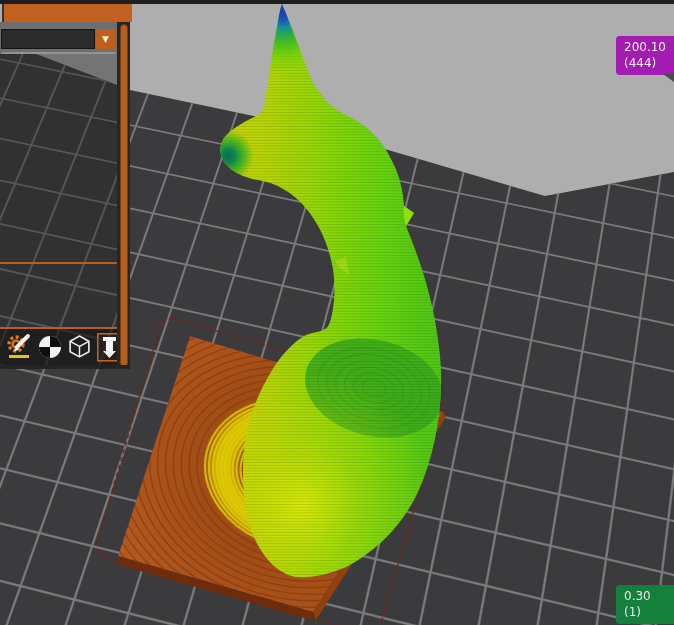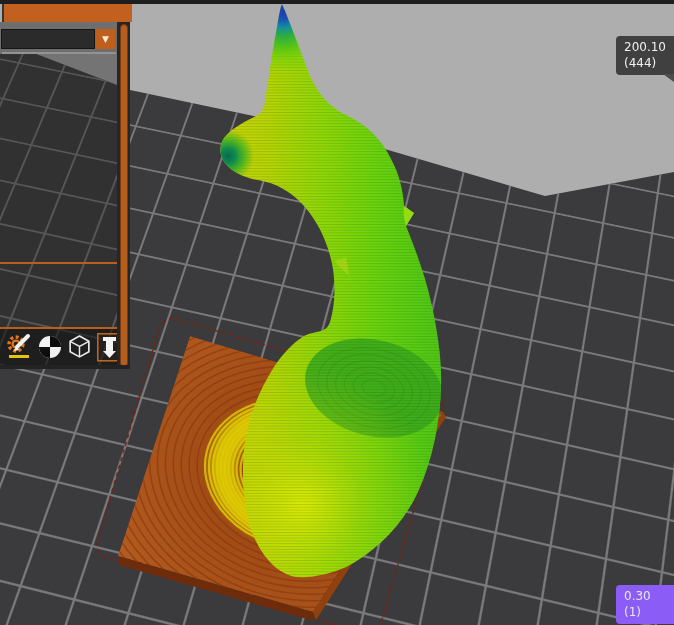--- a/index.html
+++ b/index.html
@@ -45,24 +45,24 @@
     display:flex;align-items:center;gap:5px;padding-left:7px;box-sizing:border-box;}
   .icon{width:26px;height:30px;display:flex;align-items:center;justify-content:center;}
   .panel-track{position:absolute;left:117px;top:22px;width:13px;height:347px;background:#262626;}
   .panel-scrollbar{position:absolute;left:120px;top:24px;width:8px;height:343px;background:#b65e1e;
     border:1px solid #7a3a12;border-radius:5px;box-sizing:border-box;}
   .panel-bottom-edge{position:absolute;left:0;top:365px;width:130px;height:4px;background:#232323;}
 
   
   .slider-badge{position:absolute;right:0;color:#f0f0f0;font-size:12px;line-height:16px;
     padding:3px 8px 4px 8px;border-radius:4px 0 0 4px;min-width:42px;z-index:30;}
-  .badge-top{top:36px;background:#404040;}
+  .badge-top{top:36px;background:#a21caf;}
   .badge-top::after{content:"";position:absolute;right:0;bottom:-7px;width:11px;height:8px;background:#4c4c4c;
     clip-path:polygon(0 0,100% 0,100% 100%);}
-  .badge-bottom{top:585px;background:#8b5cf6;color:#e8e8e8;}
+  .badge-bottom{top:585px;background:#15803d;color:#e8e8e8;}
 </style>
 </head>
 <body>
 
 <div class="top-strip"></div>
 
 <div class="bed">
   <div class="grid"></div>
 </div>
 

